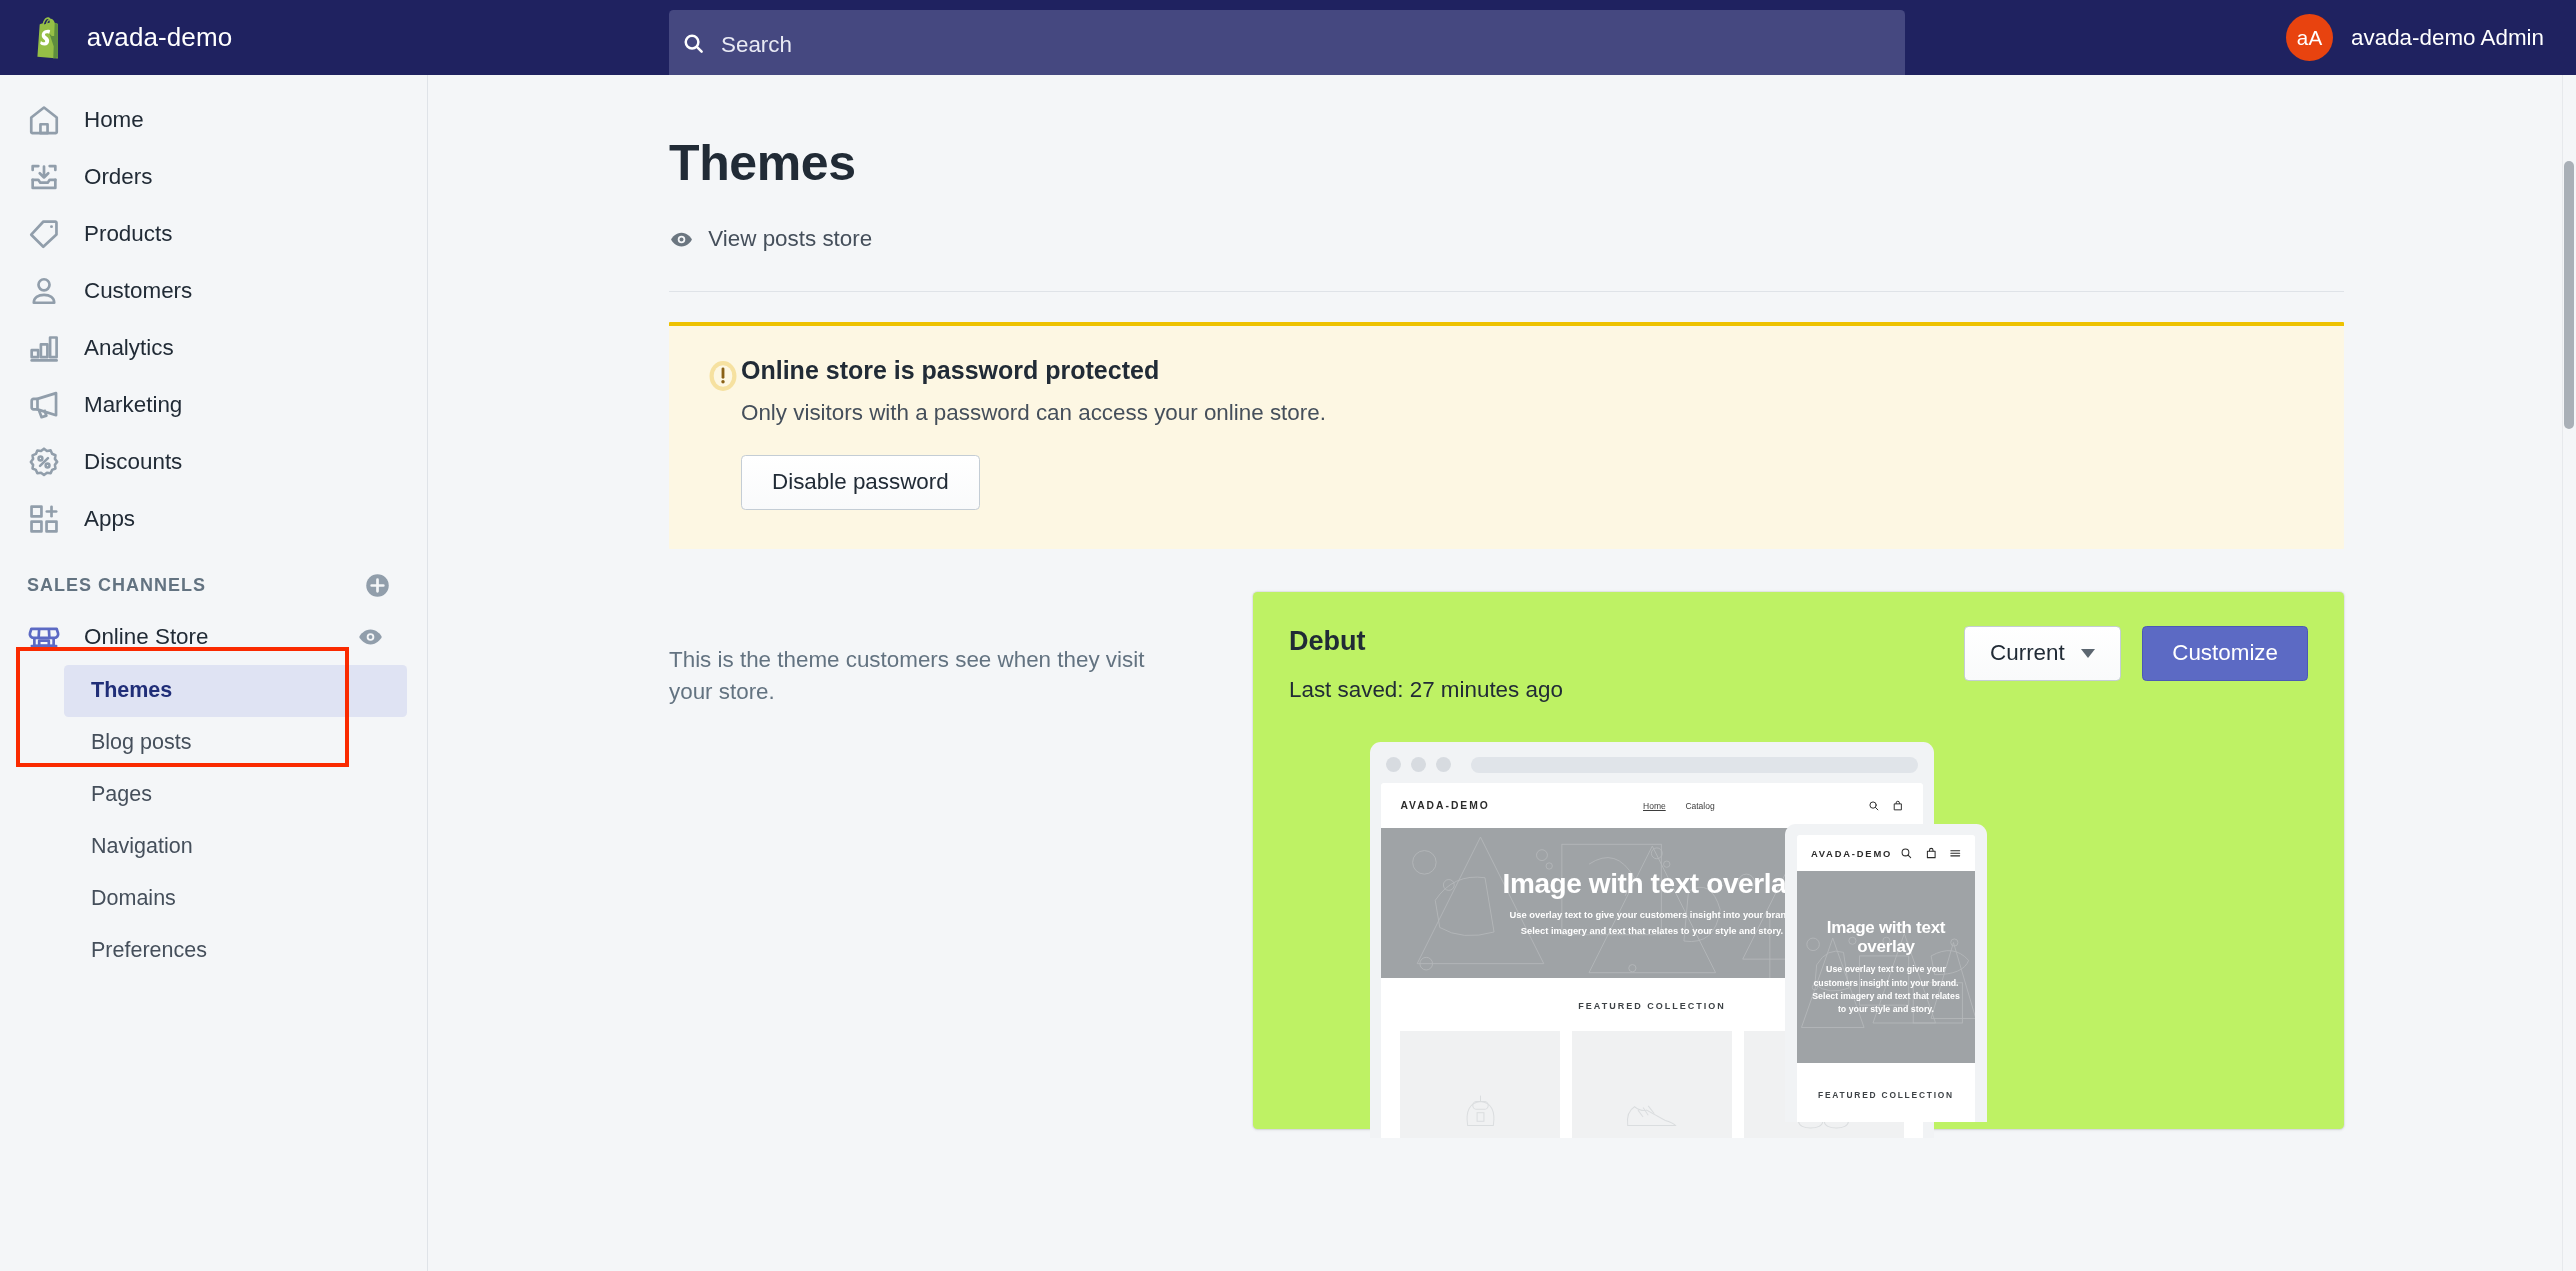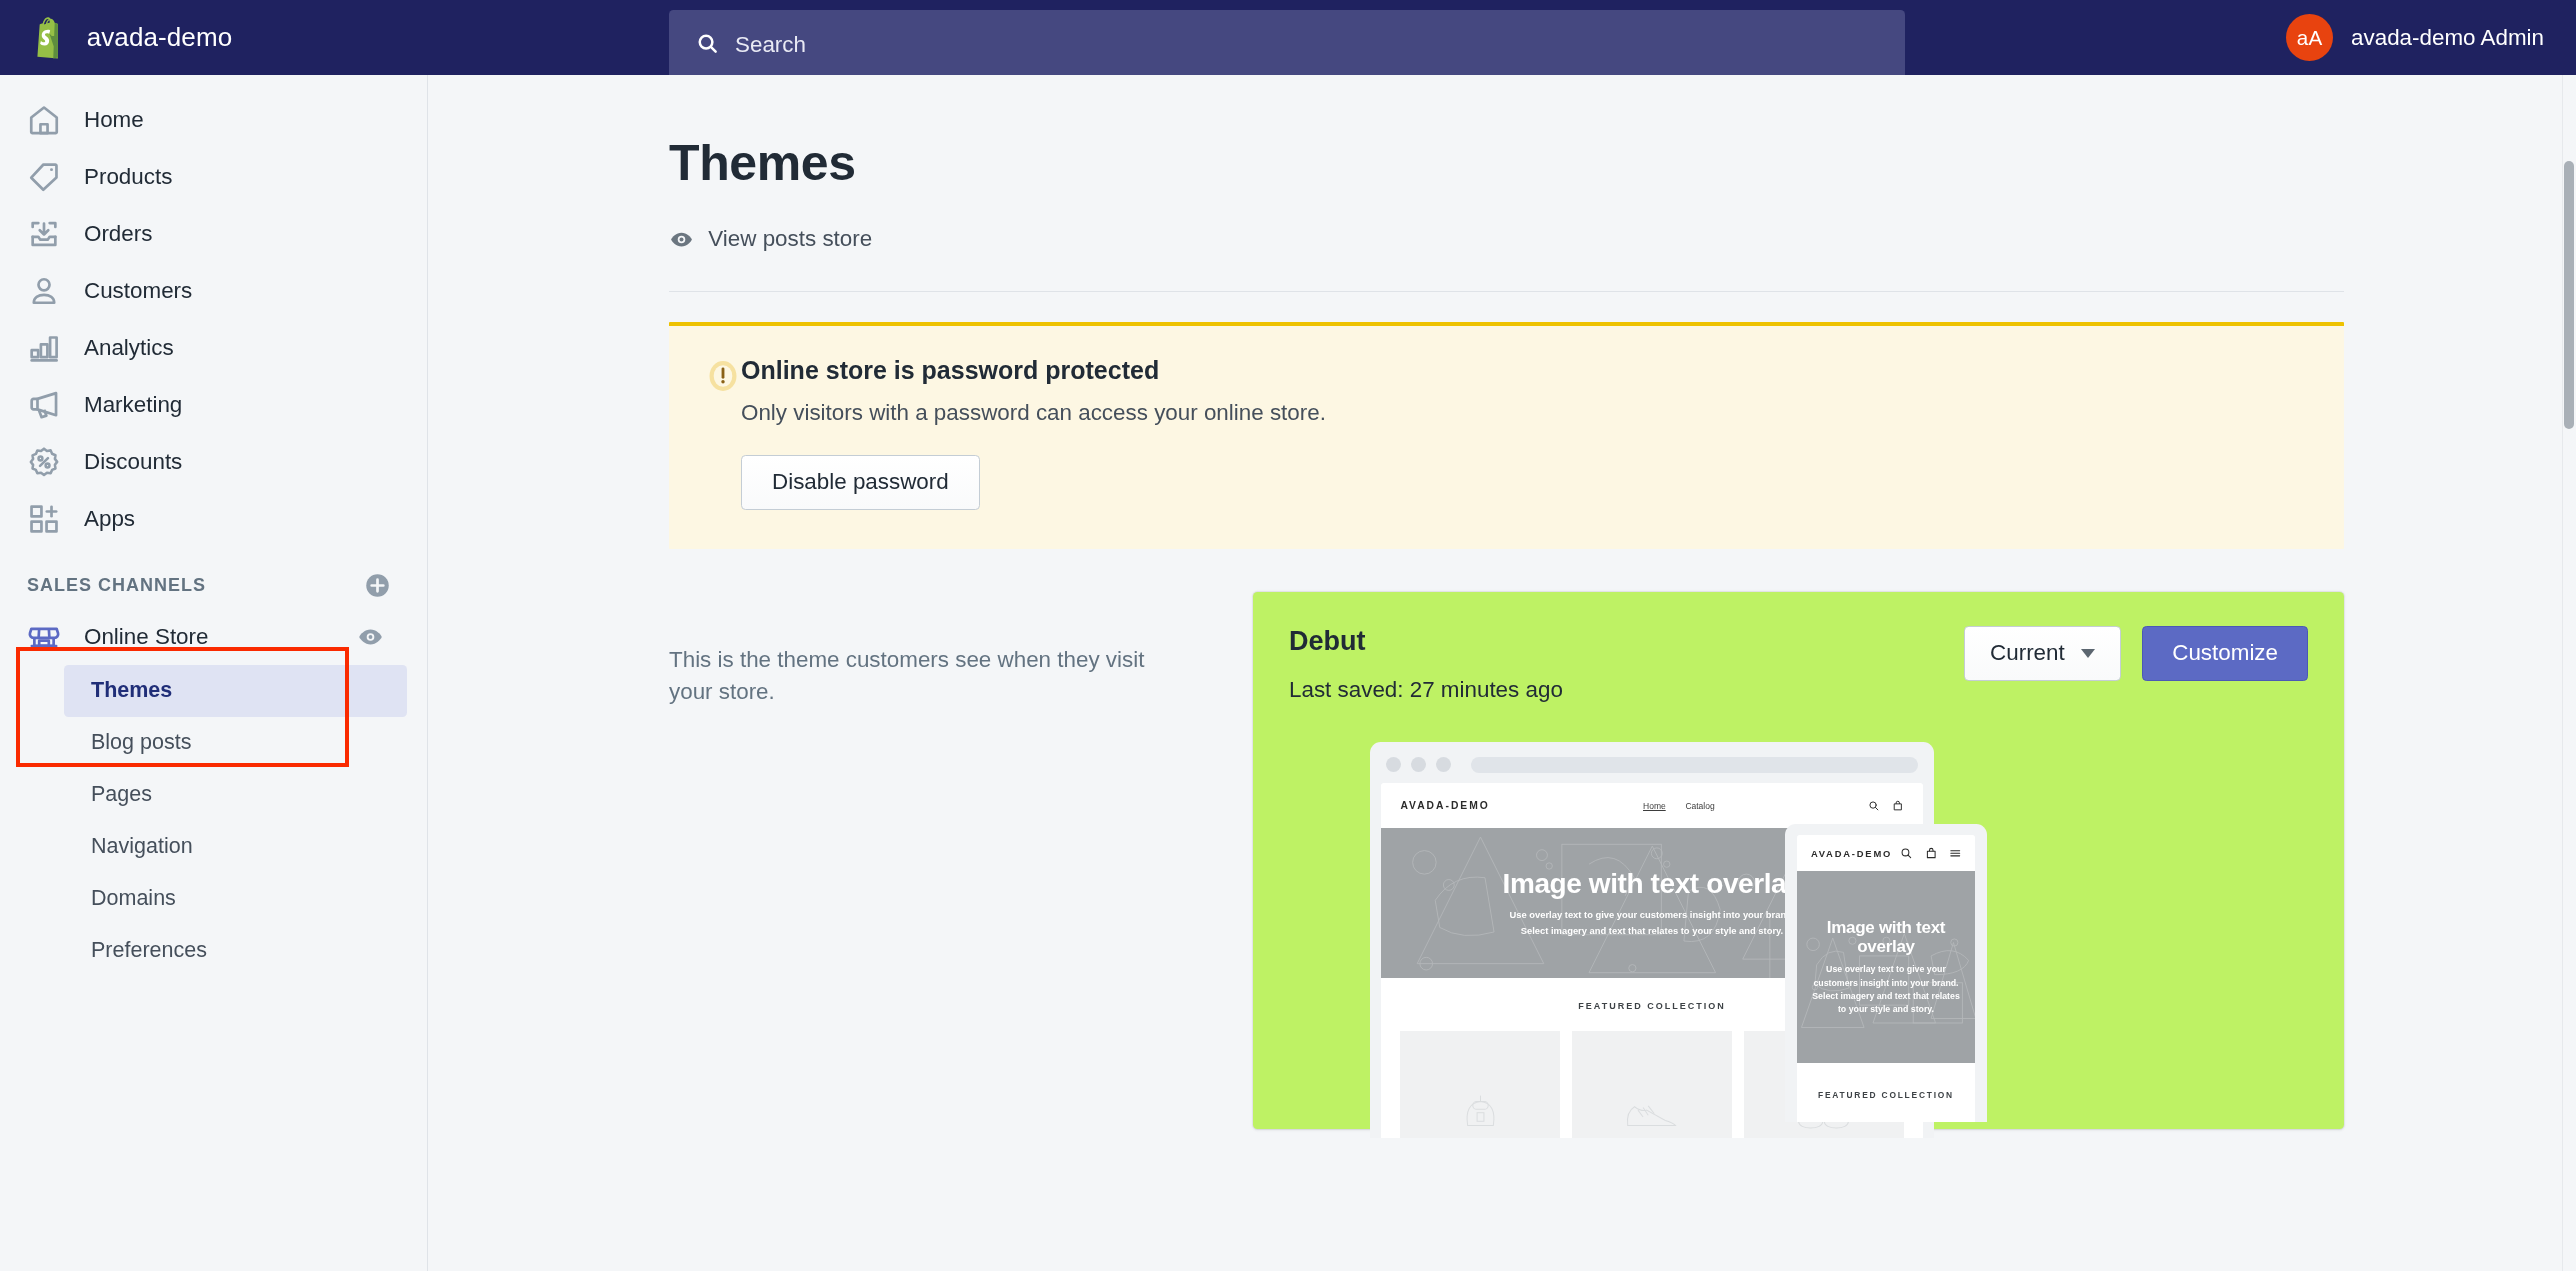--- a/index.html
+++ b/index.html
@@ -22,21 +22,21 @@
     width: 428px; padding-left: 29px; height: 75px;
   }
   .shopify-bag { width: 38px; height: 41px; display: block; }
   .brand-name {
     color: #ffffff; font-size: 26px; font-weight: 400; letter-spacing: 0.1px;
   }
   .search-wrap {
     position: absolute; left: 669px; top: 9.8px;
     width: 1236px; height: 71px;
     background: #454880; border-radius: 4.5px;
-    display: flex; align-items: center; padding: 0 27px; gap: 16px;
+    display: flex; align-items: center; padding: 0 13px; gap: 16px;
     cursor: text;
   }
   .search-wrap svg { width: 23px; height: 23px; flex: none; }
   .search-ph { color: #e9eaf4; font-size: 22.4px; }
   .admin {
     position: absolute; right: 32px; top: 0; height: 75px;
     display: flex; align-items: center; gap: 18px; cursor: pointer;
   }
   .avatar {
     width: 47px; height: 47px; border-radius: 50%;
@@ -311,37 +311,37 @@
       <svg viewBox="0 0 24 24" fill="none" stroke="#919eab" stroke-width="1.9" stroke-linejoin="round">
         <path d="M3 10.2L12 3.2l9 7v10.3a.8.8 0 01-.8.8H3.8a.8.8 0 01-.8-.8V10.2z"></path>
         <rect x="9.5" y="15" width="5" height="6.3"></rect>
       </svg>
     </span>
     <span>Home</span>
   </div>
 
   <div class="nav-item">
     <span class="ico">
-      <svg viewBox="0 0 24 24" fill="none" stroke="#919eab" stroke-width="1.9" stroke-linejoin="round">
-        <path d="M11.6 3.2H20a.8.8 0 01.8.8v8.4L11.5 21 3 12.5 11.6 3.2z"></path>
-        <circle cx="17.3" cy="6.8" r="1.05" fill="#919eab" stroke="none"></circle>
-      </svg>
-    </span>
-    <span>Products</span>
-  </div>
-
-  <div class="nav-item">
-    <span class="ico">
       <svg viewBox="0 0 24 24" fill="none" stroke="#919eab" stroke-width="1.9" stroke-linecap="round" stroke-linejoin="round">
         <path d="M4 7V4.3h4M20 7V4.3h-4M4 14v5.7h16V14"></path>
         <path d="M4 14h4l1.4 2h5.2l1.4-2h4"></path>
         <path d="M12 4.6v7.2M9 9.3l3 3 3-3"></path>
       </svg>
     </span>
     <span>Orders</span>
+  </div>
+
+  <div class="nav-item">
+    <span class="ico">
+      <svg viewBox="0 0 24 24" fill="none" stroke="#919eab" stroke-width="1.9" stroke-linejoin="round">
+        <path d="M11.6 3.2H20a.8.8 0 01.8.8v8.4L11.5 21 3 12.5 11.6 3.2z"></path>
+        <circle cx="17.3" cy="6.8" r="1.05" fill="#919eab" stroke="none"></circle>
+      </svg>
+    </span>
+    <span>Products</span>
   </div>
 
   <div class="nav-item">
     <span class="ico">
       <svg viewBox="0 0 24 24" fill="none" stroke="#919eab" stroke-width="1.9" stroke-linejoin="round">
         <circle cx="12" cy="7.6" r="3.9"></circle>
         <path d="M4.8 20.3c0-3.6 3.2-5.6 7.2-5.6s7.2 2 7.2 5.6z"></path>
       </svg>
     </span>
     <span>Customers</span>

